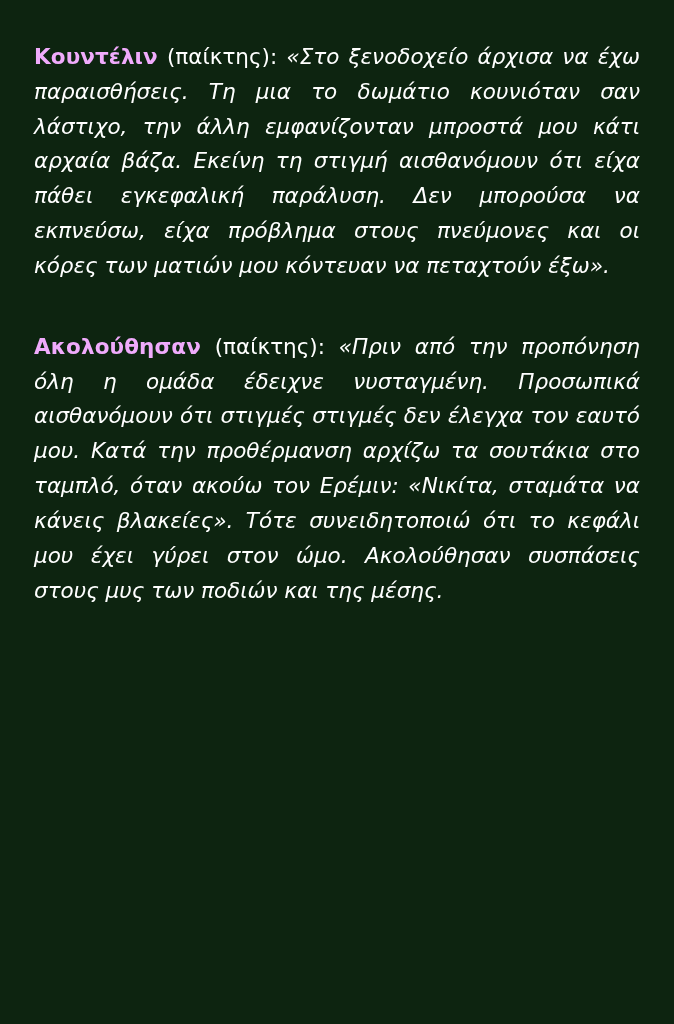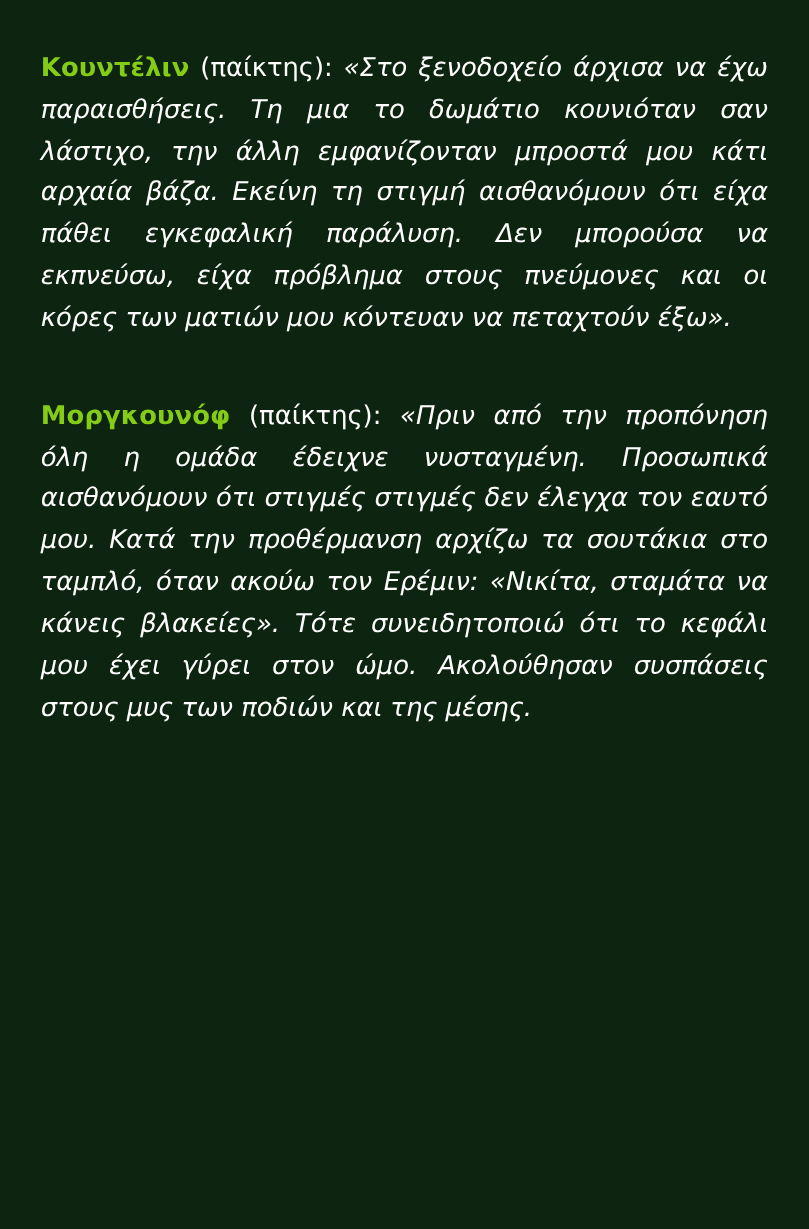--- a/index.html
+++ b/index.html
@@ -30,21 +30,21 @@
     color: #ffffff;
     font-style: italic;
     font-family: "DejaVu Sans", sans-serif;
   }
   .quote-block:last-child {
     margin-bottom: 0;
   }
   .speaker {
     font-weight: bold;
     font-style: normal;
-    color: #84cc16;
+    color: #f0abfc;
     letter-spacing: 0.1px;
   }
   .speaker-role {
     font-weight: normal;
     font-style: normal;
   }
   .quote-text {
     font-style: italic;
   }
 </style>
@@ -53,18 +53,18 @@
 
 <div class="page">
 
   <p class="quote-block">
     <span class="speaker">Κουντέλιν</span>
     <span class="speaker-role">(παίκτης):</span>
     <span class="quote-text">«Στο ξενοδοχείο άρχισα να έχω παραισθήσεις. Τη μια το δωμάτιο κουνιόταν σαν λάστιχο, την άλλη εμφανίζονταν μπροστά μου κάτι αρχαία βάζα. Εκείνη τη στιγμή αισθανόμουν ότι είχα πάθει εγκεφαλική παράλυση. Δεν μπορούσα να εκπνεύσω, είχα πρόβλημα στους πνεύμονες και οι κόρες των ματιών μου κόντευαν να πεταχτούν έξω».</span>
   </p>
 
   <p class="quote-block">
-    <span class="speaker">Μοργκουνόφ</span>
+    <span class="speaker">Ακολούθησαν</span>
     <span class="speaker-role">(παίκτης):</span>
     <span class="quote-text">«Πριν από την προπόνηση όλη η ομάδα έδειχνε νυσταγμένη. Προσωπικά αισθανόμουν ότι στιγμές στιγμές δεν έλεγχα τον εαυτό μου. Κατά την προθέρμανση αρχίζω τα σουτάκια στο ταμπλό, όταν ακούω τον Ερέμιν: «Νικίτα, σταμάτα να κάνεις βλακείες». Τότε συνειδητοποιώ ότι το κεφάλι μου έχει γύρει στον ώμο. Ακολούθησαν συσπάσεις στους μυς των ποδιών και της μέσης.</span>
   </p>
 
 </div>
 
 </body></html>

